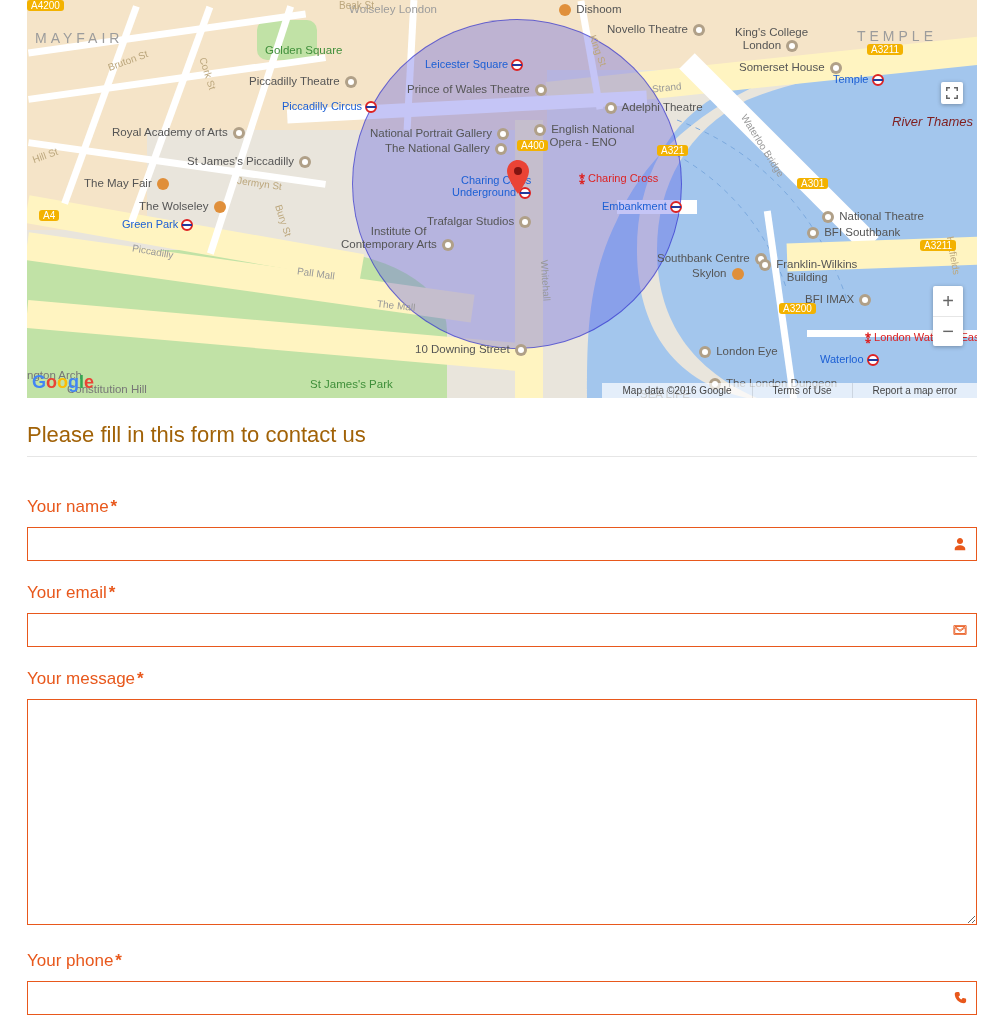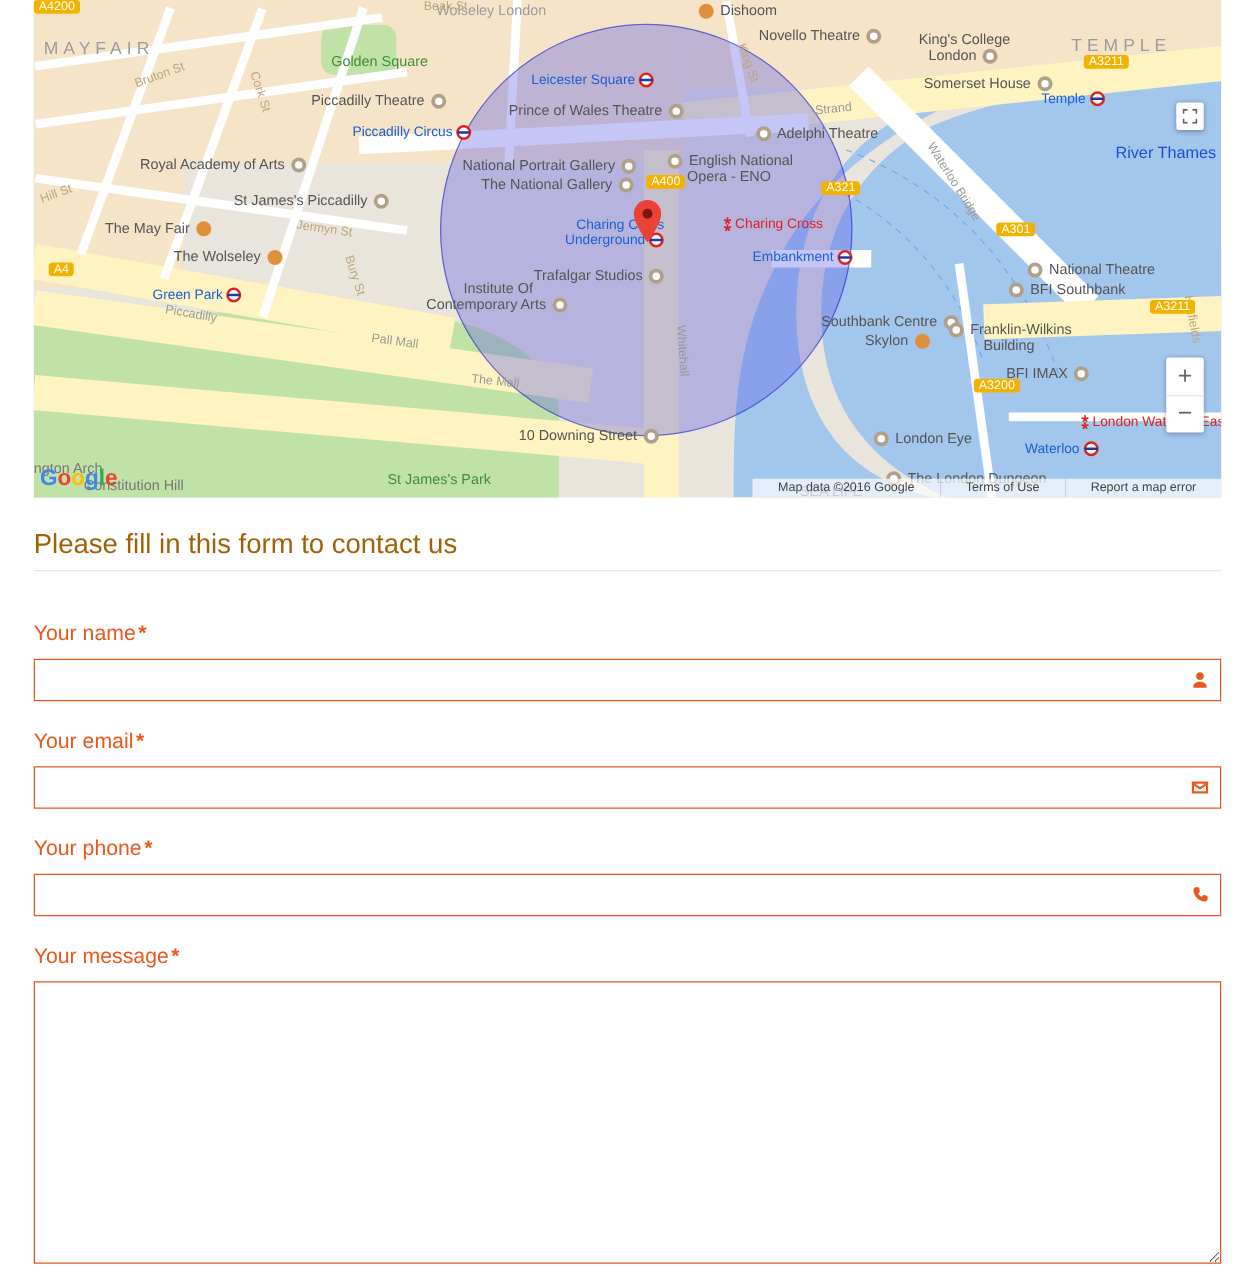--- a/index.html
+++ b/index.html
@@ -212,24 +212,24 @@
   <span class="poi" style="left:793px; top:210px;"><span class="poi-dot inner"></span> <span>National Theatre</span></span>
   <span class="poi" style="left:778px; top:226px;"><span class="poi-dot inner"></span> <span>BFI Southbank</span></span>
   <span class="poi" style="left:630px; top:252px;"><span>Southbank Centre</span> <span class="poi-dot inner"></span></span>
   <span class="poi" style="left:665px; top:267px;"><span>Skylon</span> <span class="poi-dot" style="background:#e08f3a;"></span></span>
   <span class="poi center" style="left:730px; top:258px;"><span class="poi-dot inner"></span> <span style="white-space:pre-line;">Franklin-Wilkins
 Building</span></span>
   <span class="poi" style="left:778px; top:293px;"><span>BFI IMAX</span> <span class="poi-dot inner"></span></span>
   <span class="poi" style="left:670px; top:345px;"><span class="poi-dot inner"></span> <span>London Eye</span></span>
   <span class="poi" style="left:680px; top:377px;"><span class="poi-dot inner"></span> <span>The London Dungeon</span></span>
   <span class="poi" style="left:613px; top:388px;"><span>SEA LIFE</span></span>
-  <span class="poi" style="right:4px; top:115px; color:#1d4ed8; font-size:13px;"><span>River Thames</span></span>
+  <span class="poi" style="right:4px; top:115px; color:#7f1d1d; font-style:italic; font-size:13px;"><span>River Thames</span></span>
 
   <span class="station-label" style="left:255px; top:100px;"><span>Piccadilly Circus</span> <span class="metro"></span></span>
-  <span class="station-label" style="left:95px; top:218px;margin-top:12px;"><span>Green Park</span> <span class="metro"></span></span>
+  <span class="station-label" style="left:95px; top:218px;"><span>Green Park</span> <span class="metro"></span></span>
   <span class="station-label" style="left:398px; top:58px;"><span>Leicester Square</span> <span class="metro"></span></span>
   <span class="station-label" style="left:552px; top:200px;margin-left:23px;"><span>Embankment</span> <span class="metro"></span></span>
   <span class="station-label" style="left:425px; top:174px; white-space:pre-line; text-align:right;"><span>Charing Cross
 Underground</span> <span class="metro"></span></span>
   <span class="station-label" style="left:806px; top:73px;"><span>Temple</span> <span class="metro"></span></span>
   <span class="station-label" style="left:793px; top:353px;"><span>Waterloo</span> <span class="metro"></span></span>
   <span class="rail-label" style="left:552px; top:170px;"><span>Charing Cross</span></span>
   <span class="rail-label" style="left:838px; top:329px;"><span>London Waterloo East</span></span>
 
   <span class="road-name" style="left:80px; top:55px; transform:rotate(-20deg);">Bruton St</span>
@@ -303,33 +303,33 @@
       <span class="field-icon">
         <svg viewBox="0 0 16 16">
             <path d="M1 3h14v10H1V3zm1.2 1L8 8.2 13.8 4H2.2zM14 5.2l-6 4.3-6-4.3V12h12V5.2z" fill="none" stroke="#e8581c" stroke-width="1"></path>
           </svg>
       </span>
     </div>
   </div>
 
   <div class="field">
     <label class="field-label">
+      <span>Your message</span><span class="req">*</span>
+    </label>
+    <div class="input-wrap">
+      <textarea style=""></textarea>
+    </div>
+  </div>
+
+  <div class="field">
+    <label class="field-label">
       <span>Your phone</span><span class="req">*</span>
     </label>
     <div class="input-wrap">
       <input type="text" style="">
       <span class="field-icon">
         <svg viewBox="0 0 16 16">
             <path d="M4.5 1C3 1 2 2 2 3.5 2 9 7 14 12.5 14 14 14 15 13 15 11.5v-1.8c0-.5-.3-.9-.8-1l-2.4-.6c-.4-.1-.9 0-1.2.4l-.9 1.1C8 9 7 8 6.4 6.3l1.1-.9c.4-.3.5-.8.4-1.2L7.3 1.8c-.1-.5-.5-.8-1-.8H4.5z"></path>
           </svg>
       </span>
     </div>
   </div>
-
-  <div class="field">
-    <label class="field-label">
-      <span>Your message</span><span class="req">*</span>
-    </label>
-    <div class="input-wrap">
-      <textarea style=""></textarea>
-    </div>
-  </div>
 </div>
 
 </body></html>

